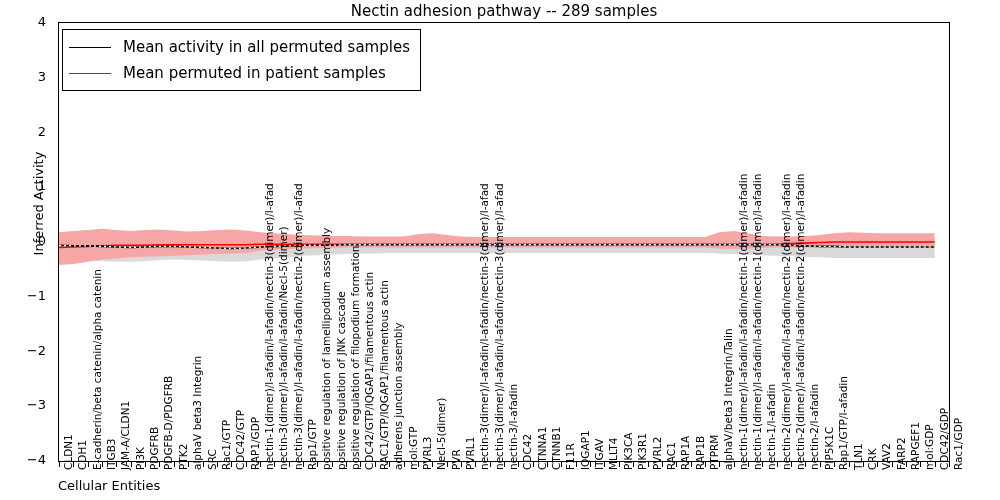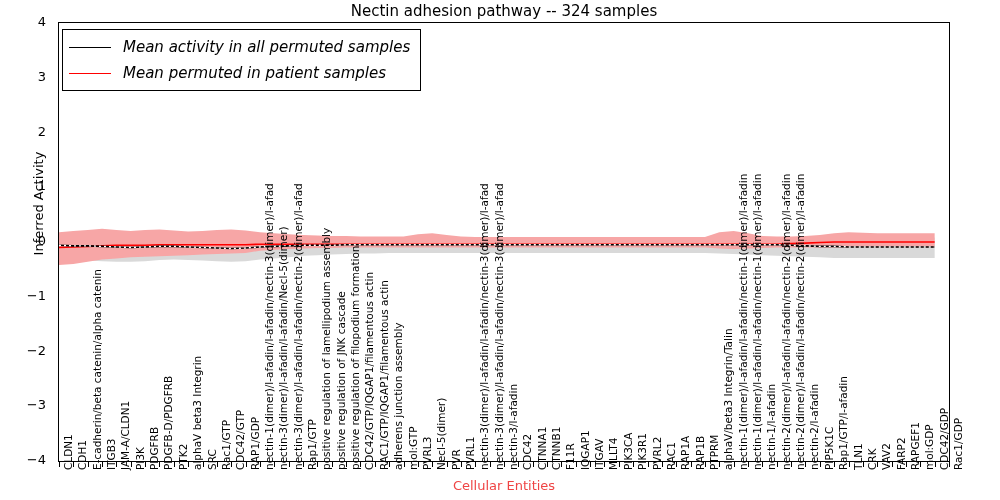--- a/index.html
+++ b/index.html
@@ -27,50 +27,50 @@
   }
   .ytick-label{
     position:absolute;right:954px;width:100px;text-align:right;
     font-size:13px;color:#000;
   }
   .ytick-mark{position:absolute;left:58px;width:5px;height:1px;background:#000;}
   .ytick-mark-r{position:absolute;left:945px;width:5px;height:1px;background:#000;}
 
   
   #x-axis-label{
-    position:absolute;left:58px;top:478px;width:892px;text-align:center;
-    font-size:13px;color:#ef4444;
+    position:absolute;left:58px;top:478px;width:892px;
+    font-size:13px;color:#000000;
   }
   #xticks{position:absolute;left:0;top:0;width:1000px;height:500px;}
   .xtick-mark{position:absolute;top:462px;width:1px;height:5px;background:#000;}
   .xtick-label{
     position:absolute;
     font-size:10.5px;color:#000;white-space:nowrap;
     transform-origin:left top;
     transform:rotate(-90deg);
     line-height:10.5px;
   }
 
   
   #legend{
     position:absolute;left:62px;top:29px;
     border:1px solid #000;background:#fff;
     padding:4px 10px 4px 6px;
   }
   .legend-row{display:flex;align-items:center;height:26px;}
   .legend-swatch{width:42px;height:0;border-top:1.6px solid #000;margin-right:12px;}
   .legend-swatch.red{border-top-color:#ff0000;}
-  .legend-text{font-size:15px;color:#000;font-style:italic;}
+  .legend-text{font-size:15px;color:#000;}
 </style>
 </head>
 <body>
 
 <div id="figure">
 
-  <div id="chart-title">Nectin adhesion pathway -- 324 samples</div>
+  <div id="chart-title">Nectin adhesion pathway -- 289 samples</div>
 
   <div id="y-axis-label">Inferred Activity</div>
   <div id="x-axis-label">Cellular Entities</div>
 
   <div id="yticks-layer">
       <div class="ytick-label" style="top: 14px;">4</div>
       <div class="ytick-mark" style="top: 23px;"></div>
       <div class="ytick-mark-r" style="top: 23px;"></div>
       <div class="ytick-label" style="top: 68.75px;">3</div>
       <div class="ytick-mark" style="top: 77.75px;"></div>

